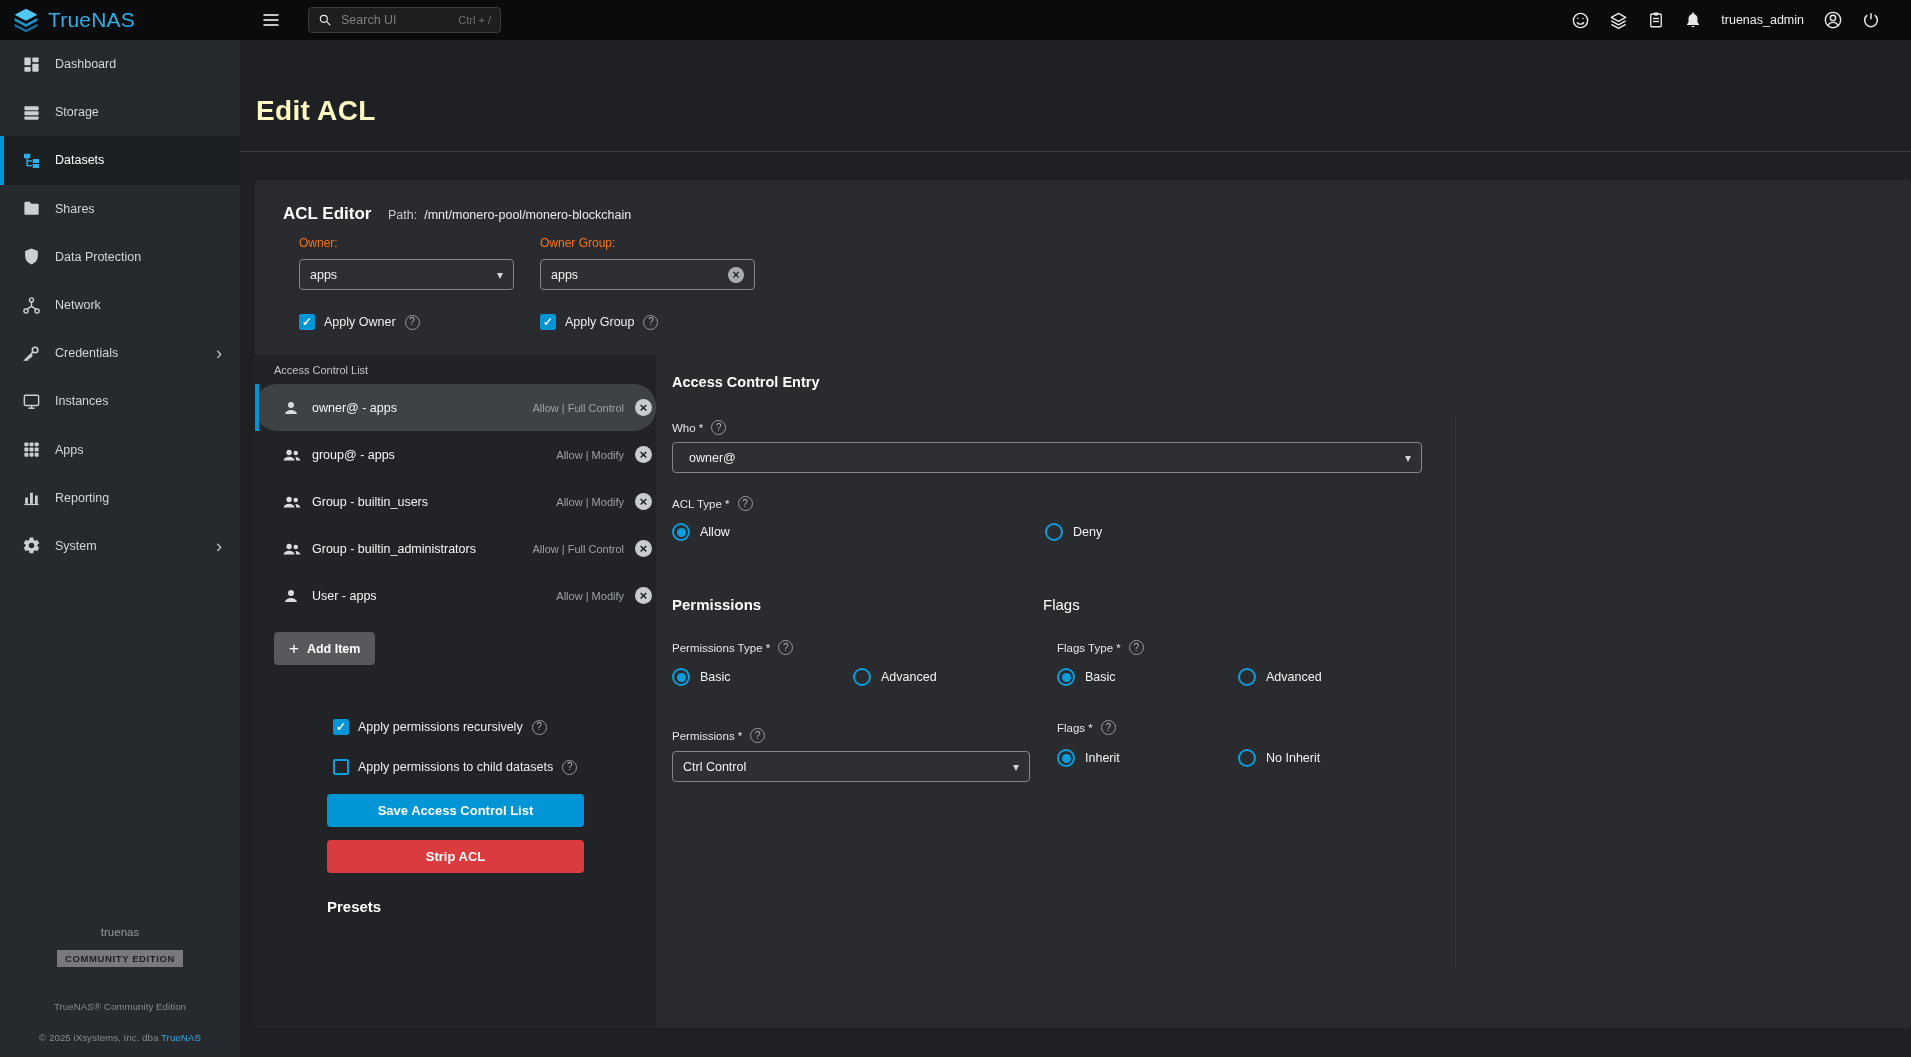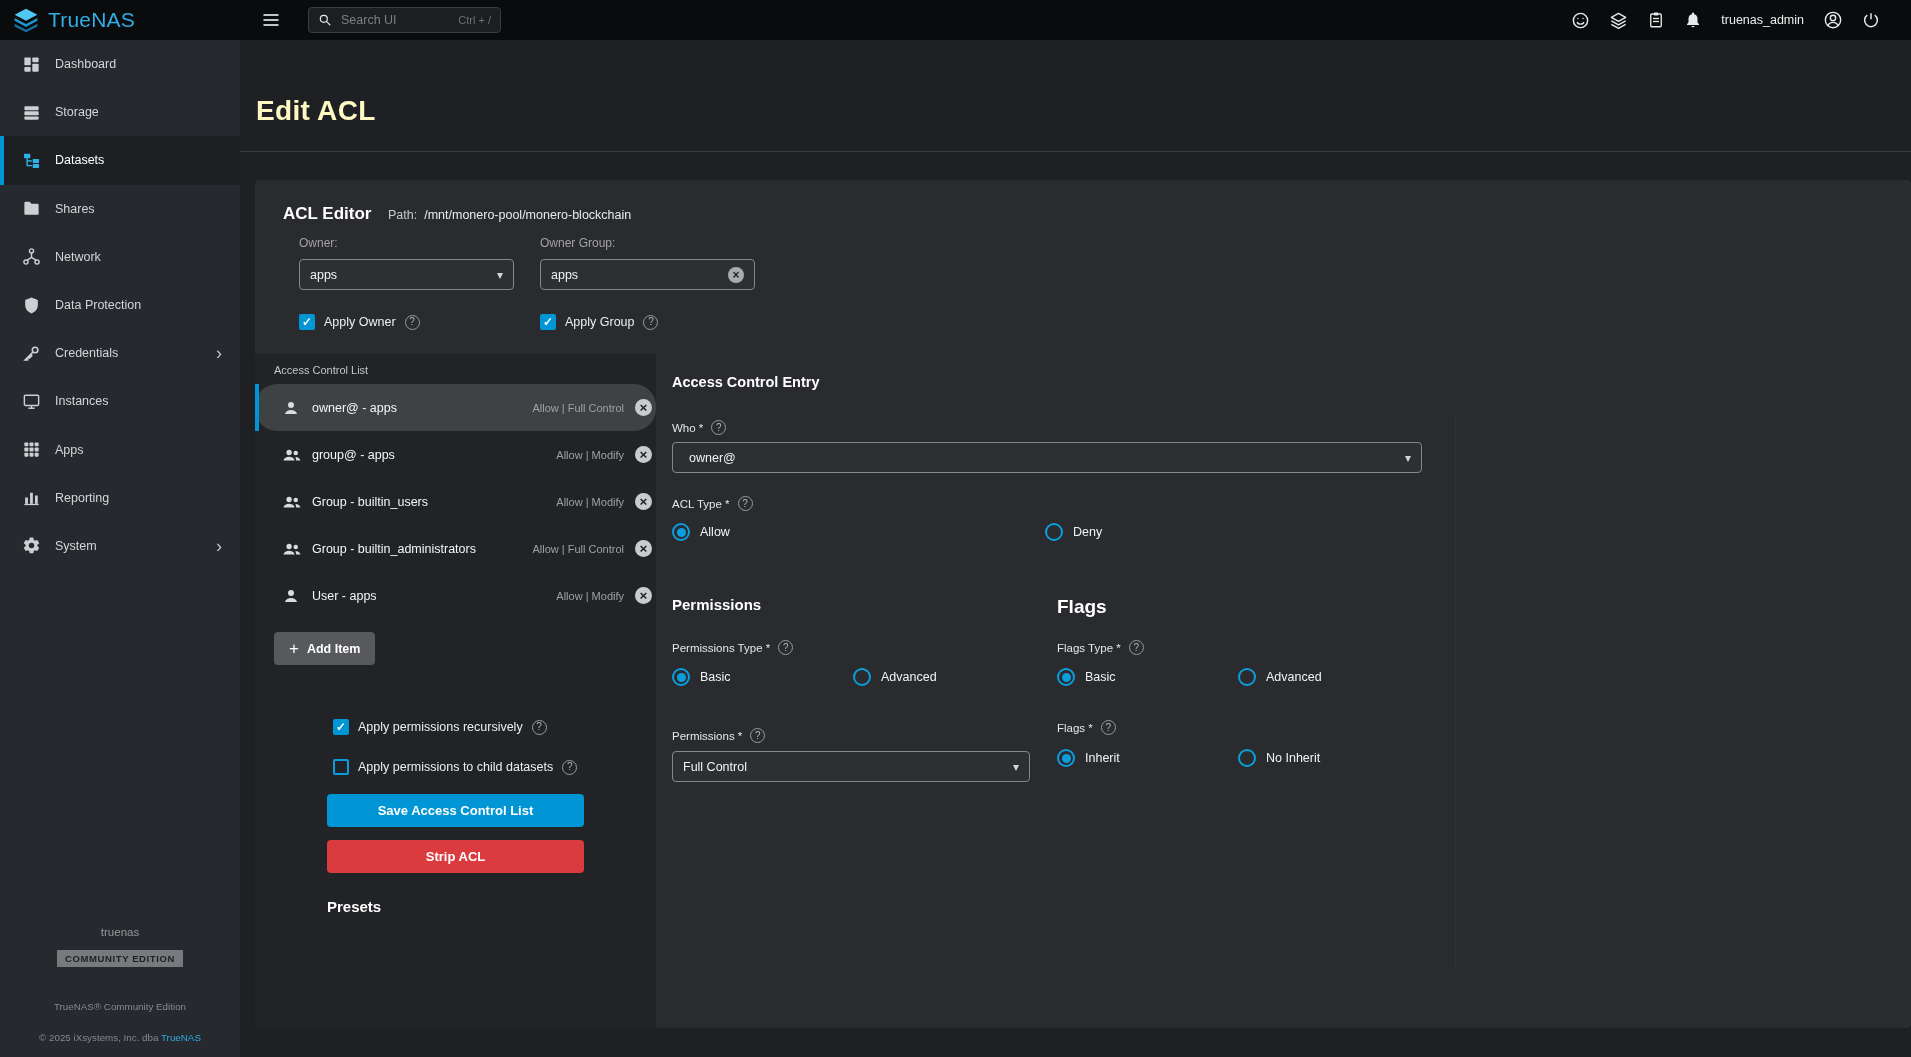--- a/index.html
+++ b/index.html
@@ -40,21 +40,21 @@
   
   .main { position:absolute; left:240px; top:40px; right:0; bottom:0; background:#1e2023; }
   .page-header { height:112px; border-bottom:1px solid #393c3f; display:flex; align-items:flex-end; padding:0 0 24px 16px; }
   .page-title { font-size:28px; font-weight:bold; color:#fef9c3; letter-spacing:.3px; }
 
   .card { position:absolute; left:15px; top:140px; right:0; height:848px; background:#292b2e; border-radius:4px; overflow:hidden; }
   .card-header { position:relative; height:174px; }
   .acl-editor-heading { position:absolute; left:28px; top:24px; font-size:17px; font-weight:bold; color:#fff; }
   .path-row { position:absolute; left:133px; top:28px; font-size:12.5px; color:#c7cacc; display:flex; gap:7px; }
   .path-value { color:#e9ebec; }
-  .field-label { font-size:12px; color:#a3a3a3; }
+  .field-label { font-size:12px; color:#f97316; }
   .owner-label { position:absolute; left:44px; top:56px; }
   .ownergroup-label { position:absolute; left:285px; top:56px; }
   .select { display:flex; align-items:center; height:31px; background:#2d2f32; border:1px solid #84878a; border-radius:4px; padding:0 10px; font-size:12.5px; color:#f2f3f4; cursor:pointer; }
   .select .caret { margin-left:auto; font-size:12px; color:#d2d5d7; }
   .owner-select { position:absolute; left:44px; top:79px; width:215px; }
   .ownergroup-select { position:absolute; left:285px; top:79px; width:215px; }
   .select .x-circle { margin-left:auto; width:16px; height:16px; font-size:12px; background:#a9acae; }
   .apply-owner { position:absolute; left:44px; top:134px; }
   .apply-group { position:absolute; left:285px; top:134px; }
 
@@ -104,21 +104,21 @@
   .who-select { position:absolute; left:16px; top:88px; width:750px;padding-left:16px; }
   .acltype-label { position:absolute; left:16px; top:142px; }
   .radio-group { display:flex; position:absolute; }
   .acltype-radios { left:16px; top:169px; }
   .acltype-radios .radio-opt { width:373px; }
   .radio-opt { display:flex; align-items:center; gap:10px; cursor:pointer; }
   .radio { width:18px; height:18px; border:2px solid #0c9ddd; border-radius:50%; position:relative; flex-shrink:0; }
   .radio.checked::after { content:""; position:absolute; left:2.5px; top:2.5px; right:2.5px; bottom:2.5px; border-radius:50%; background:#0c9ddd; }
   .radio-label { font-size:12.5px; color:#f2f3f4; white-space:nowrap; }
   .perm-heading { position:absolute; left:16px; top:242px; font-size:15px; font-weight:bold; color:#fff; }
-  .flags-heading { position:absolute; left:401px; top:242px; font-size:19px; font-weight:bold; color:#fff; }
+  .flags-heading { position:absolute; left:387px; top:242px; font-size:15px; font-weight:normal; color:#fff; }
   .permtype-label { position:absolute; left:16px; top:286px; }
   .flagstype-label { position:absolute; left:401px; top:286px; }
   .permtype-radios { left:16px; top:314px; }
   .permtype-radios .radio-opt, .flagstype-radios .radio-opt, .flagsval-radios .radio-opt { width:181px; }
   .flagstype-radios { left:401px; top:314px; }
   .permval-label { position:absolute; left:16px; top:374px; }
   .perm-select { position:absolute; left:16px; top:397px; width:358px; }
   .flagsval-label { position:absolute; left:401px; top:366px; }
   .flagsval-radios { left:401px; top:395px; }
   .v-divider { position:absolute; left:799px; top:62px; bottom:60px; width:1px; background:#323538; }
@@ -251,38 +251,38 @@
           <svg width="19" height="19" viewBox="0 0 24 24" fill="currentColor">
             <path d="M3 5a1.5 1.5 0 0 1 1.5-1.5h5L12 6h7.5A1.5 1.5 0 0 1 21 7.5v11a1.5 1.5 0 0 1-1.5 1.5h-15A1.5 1.5 0 0 1 3 18.5z"></path>
           </svg>
         </span>
     <span class="nav-label">Shares</span>
     <span class="nav-chevron" style="visibility: hidden;">›</span>
   </div>
 
   <div class="nav-item">
     <span class="nav-icon">
+          <svg width="19" height="19" viewBox="0 0 24 24" fill="currentColor">
+            <path d="M12 2l8 3v6c0 5.2-3.4 9.3-8 11-4.6-1.7-8-5.8-8-11V5z"></path>
+          </svg>
+        </span>
+    <span class="nav-label">Data Protection</span>
+    <span class="nav-chevron" style="visibility: hidden;">›</span>
+  </div>
+
+  <div class="nav-item">
+    <span class="nav-icon">
           <svg width="19" height="19" viewBox="0 0 24 24" fill="none" stroke="currentColor" stroke-width="1.8">
             <circle cx="12" cy="5" r="2.6"></circle>
             <circle cx="5" cy="19" r="2.6"></circle>
             <circle cx="19" cy="19" r="2.6"></circle>
             <path d="M12 7.6V13M12 13l-5.5 3.6M12 13l5.5 3.6"></path>
           </svg>
         </span>
     <span class="nav-label">Network</span>
-    <span class="nav-chevron" style="visibility: hidden;">›</span>
-  </div>
-
-  <div class="nav-item">
-    <span class="nav-icon">
-          <svg width="19" height="19" viewBox="0 0 24 24" fill="currentColor">
-            <path d="M12 2l8 3v6c0 5.2-3.4 9.3-8 11-4.6-1.7-8-5.8-8-11V5z"></path>
-          </svg>
-        </span>
-    <span class="nav-label">Data Protection</span>
     <span class="nav-chevron" style="visibility: hidden;">›</span>
   </div>
 
   <div class="nav-item">
     <span class="nav-icon">
           <svg width="19" height="19" viewBox="0 0 24 24" fill="none" stroke="currentColor" stroke-width="2">
             <circle cx="16.5" cy="7.5" r="3.5"></circle>
             <path d="M13.8 10.2 4 20h3v-2.5h2.5L13 14"></path>
           </svg>
         </span>
@@ -549,21 +549,21 @@
     <span class="radio"></span>
     <span class="radio-label">Advanced</span>
   </label>
 </div>
 
         <div class="label-row permval-label">
           <span>Permissions *</span>
           <span class="help">?</span>
         </div>
         <div class="select perm-select">
-          <span>Full Control</span>
+          <span>Ctrl Control</span>
           <span class="caret">▾</span>
         </div>
 
         <div class="label-row flagsval-label">
           <span>Flags *</span>
           <span class="help">?</span>
         </div>
         <div class="radio-group flagsval-radios">
   <label class="radio-opt">
     <span class="radio checked"></span>

